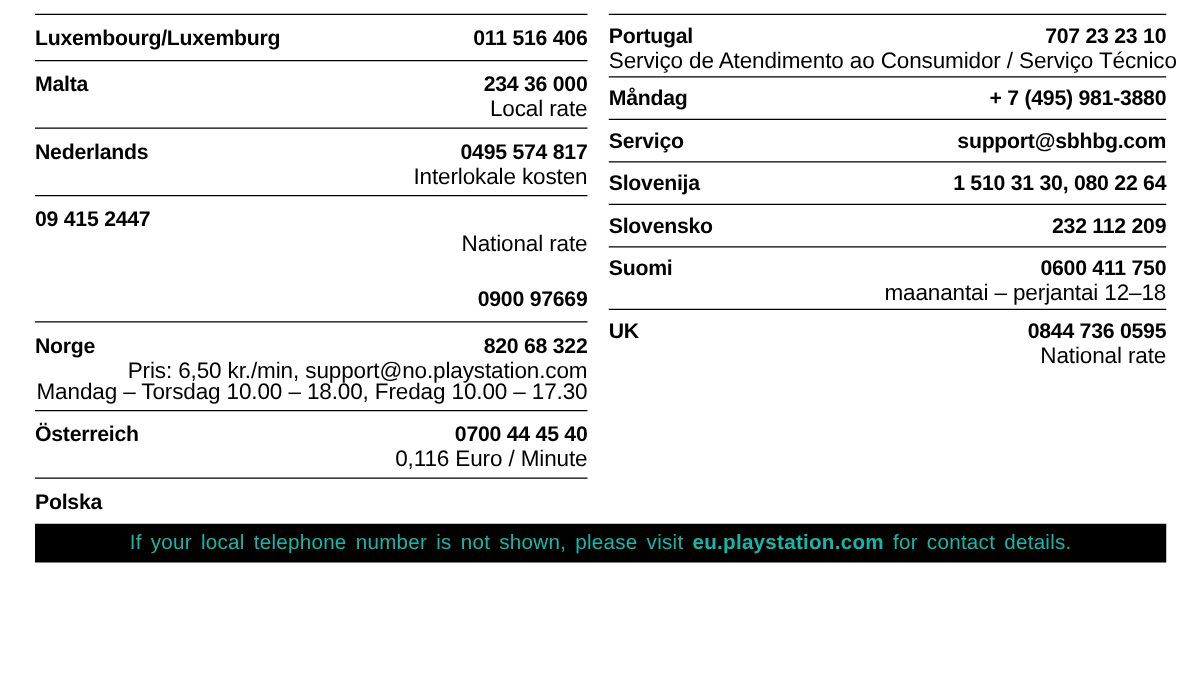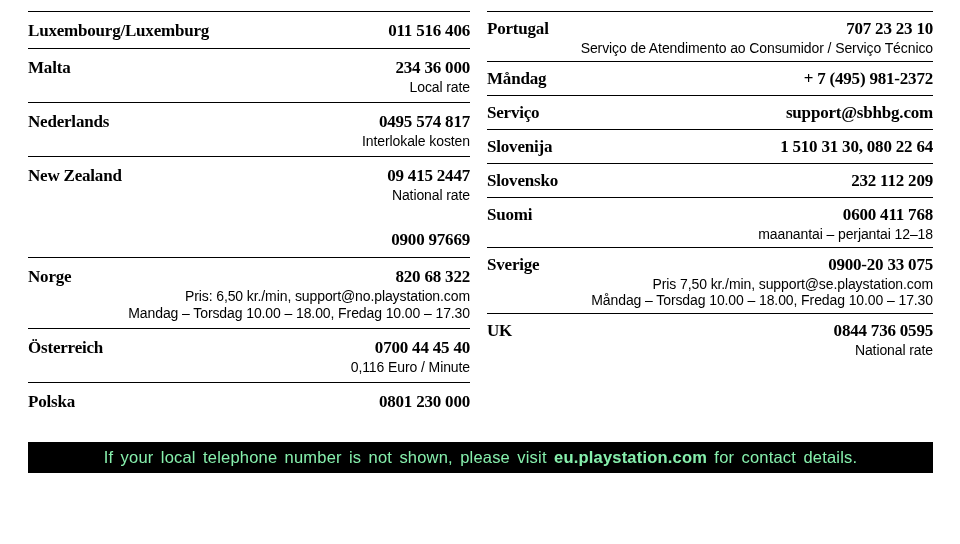--- a/index.html
+++ b/index.html
@@ -32,38 +32,37 @@
   .col-right .row { padding: 6px 0 5px; }
   .main {
     display: flex;
     justify-content: space-between;
     align-items: center;
     font-size: 17px;
     font-weight: bold;
     letter-spacing: -0.2px;
     line-height: 22px;
     white-space: nowrap;
-    font-family: Liberation Serif, serif;
   }
   .col-left .main { line-height: 23px; }
   .main.right-only { justify-content: flex-end; }
   .note {
     text-align: right;
-    font-size: 14px;
+    font-size: 18px;
     line-height: 16px;
     letter-spacing: -0.1px;
     white-space: nowrap;
   }
   .col-left .note { line-height: 17px; }
   .extra { margin-top: 24px; }
   .banner {
-    margin: 23px 27px 0 28px;
+    margin: 0 27px 0 28px;
     height: 31px;
     background: #000000;
-    color: #86efac;
+    color: #14b8a6;
     display: flex;
     align-items: center;
     justify-content: center;
   }
   .banner-text {
     font-size: 16.5px;
     letter-spacing: 0.2px;
     word-spacing: 2.5px;
     white-space: nowrap;
   }
@@ -95,21 +94,20 @@
       <div class="row">
         <div class="main">
           <span>Nederlands</span>
           <span>0495 574 817</span>
         </div>
         <div class="note">Interlokale kosten</div>
       </div>
 
       <div class="row">
         <div class="main">
-          <span>New Zealand</span>
           <span>09 415 2447</span>
         </div>
         <div class="note">National rate</div>
         <div class="extra">
           <div class="main right-only">
             <span>0900 97669</span>
           </div>
         </div>
       </div>
 
@@ -126,40 +124,39 @@
         <div class="main">
           <span>Österreich</span>
           <span>0700 44 45 40</span>
         </div>
         <div class="note">0,116 Euro / Minute</div>
       </div>
 
       <div class="row">
         <div class="main">
           <span>Polska</span>
-          <span>0801 230 000</span>
         </div>
       </div>
 
     </div>
 
     <div class="col col-right">
 
       <div class="row">
         <div class="main">
           <span>Portugal</span>
           <span>707 23 23 10</span>
         </div>
         <div class="note">Serviço de Atendimento ao Consumidor / Serviço Técnico</div>
       </div>
 
       <div class="row">
         <div class="main">
           <span>Måndag</span>
-          <span>+ 7 (495) 981-2372</span>
+          <span>+ 7 (495) 981-3880</span>
         </div>
       </div>
 
       <div class="row">
         <div class="main">
           <span>Serviço</span>
           <span>support@sbhbg.com</span>
         </div>
       </div>
 
@@ -174,33 +171,25 @@
         <div class="main">
           <span>Slovensko</span>
           <span>232 112 209</span>
         </div>
       </div>
 
 
       <div class="row">
         <div class="main">
           <span>Suomi</span>
-          <span>0600 411 768</span>
+          <span>0600 411 750</span>
         </div>
         <div class="note">maanantai – perjantai 12–18</div>
       </div>
 
-      <div class="row">
-        <div class="main">
-          <span>Sverige</span>
-          <span>0900-20 33 075</span>
-        </div>
-        <div class="note">Pris 7,50 kr./min, support@se.playstation.com</div>
-        <div class="note">Måndag – Torsdag 10.00 – 18.00, Fredag 10.00 – 17.30</div>
-      </div>
 
       <div class="row">
         <div class="main">
           <span>UK</span>
           <span>0844 736 0595</span>
         </div>
         <div class="note">National rate</div>
       </div>
 
     </div>

